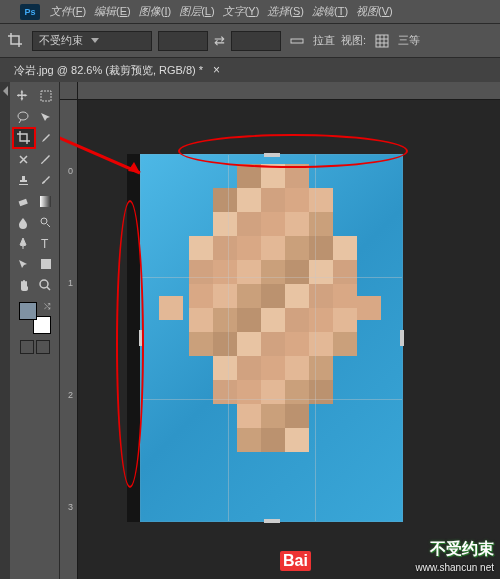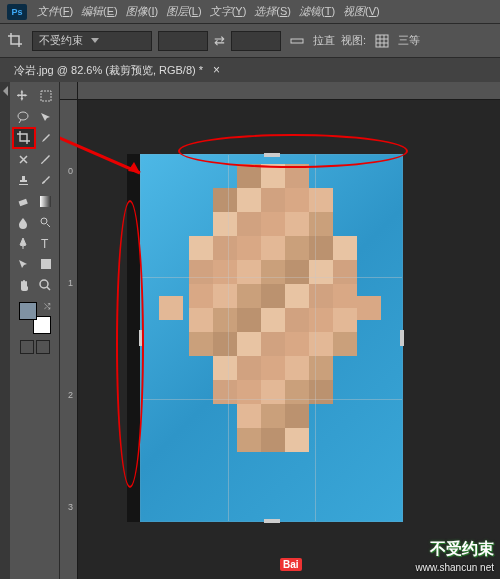--- a/index.html
+++ b/index.html
@@ -1,17 +1,17 @@
 <!DOCTYPE html>
 <html><head>
 <meta charset="utf-8">
 <style>
 *{margin:0;padding:0;box-sizing:border-box;font-family:"Microsoft YaHei",sans-serif;-webkit-font-smoothing:none}
 body{background:#535353;width:500px;height:579px;overflow:hidden;position:relative;color:#ccc;font-size:11px}
-.menubar{height:24px;background:#535353;display:flex;align-items:center;padding:0 7px;border-bottom:1px solid #2a2a2a}
+.menubar{height:24px;background:#535353;display:flex;align-items:center;padding:0 20px;border-bottom:1px solid #2a2a2a}
 .ps-badge{width:20px;height:16px;background:#0a2c45;color:#3fa9f5;font-size:9px;font-weight:700;display:flex;align-items:center;justify-content:center;border-radius:2px;margin-right:6px}
 .menu-item{padding:0 4px;cursor:pointer}
 .menu-item span{text-decoration:underline}
 .options-bar{height:34px;background:#535353;display:flex;align-items:center;padding:0 6px;border-bottom:1px solid #2a2a2a;gap:6px}
 .tool-ico{width:20px;height:20px;display:flex;align-items:center;justify-content:center}
 .dropdown{background:#3a3a3a;border:1px solid #222;height:20px;display:flex;align-items:center;padding:0 6px;gap:8px}
 .chev{width:0;height:0;border-left:4px solid transparent;border-right:4px solid transparent;border-top:5px solid #aaa}
 .num-field{background:#3a3a3a;border:1px solid #222;height:20px;width:50px}
 .swap{font-size:13px}
 .txt{font-size:11px}
@@ -48,21 +48,21 @@
 .t-h2{top:66.6%;left:0;height:1px;width:100%}
 .crop-handle{position:absolute;width:16px;height:4px;background:#ccc}
 .ch-v{width:4px;height:16px}
 .shade-left{position:absolute;left:67px;top:72px;width:13px;height:368px;background:rgba(0,0,0,.45)}
 .anno-oval-h{position:absolute;border:2px solid #e80000;border-radius:50%;left:118px;top:52px;width:230px;height:34px}
 .anno-oval-v{position:absolute;border:2px solid #e80000;border-radius:50%;left:56px;top:118px;width:28px;height:288px}
 .anno-arrow{position:absolute;left:-40px;top:36px;width:160px;height:70px;pointer-events:none}
 .watermark{position:absolute;right:6px;bottom:6px;display:flex;flex-direction:column;align-items:flex-end;gap:2px}
 .wm-main{font-size:16px;color:#fdfdfd;font-weight:700;text-shadow:0 0 3px #2a7d2e,1px 1px 0 #2a7d2e}
 .wm-sub{font-size:10px;color:#eee;text-shadow:0 0 2px #000}
-.wm-bai{position:absolute;left:220px;bottom:8px;font-size:10px;color:#fff;font-weight:600;background:linear-gradient(#e33,#e33);padding:1px 3px;border-radius:2px}
+.wm-bai{position:absolute;left:220px;bottom:8px;font-size:16px;color:#fff;font-weight:600;background:linear-gradient(#e33,#e33);padding:1px 3px;border-radius:2px}
 </style>
 </head>
 <body>
 
 <div class="menubar">
   <div class="ps-badge">Ps</div>
   <div class="menu-item"><i>文件</i>(<span>F</span>)</div>
   <div class="menu-item"><i>编辑</i>(<span>E</span>)</div>
   <div class="menu-item"><i>图像</i>(<span>I</span>)</div>
   <div class="menu-item"><i>图层</i>(<span>L</span>)</div>

